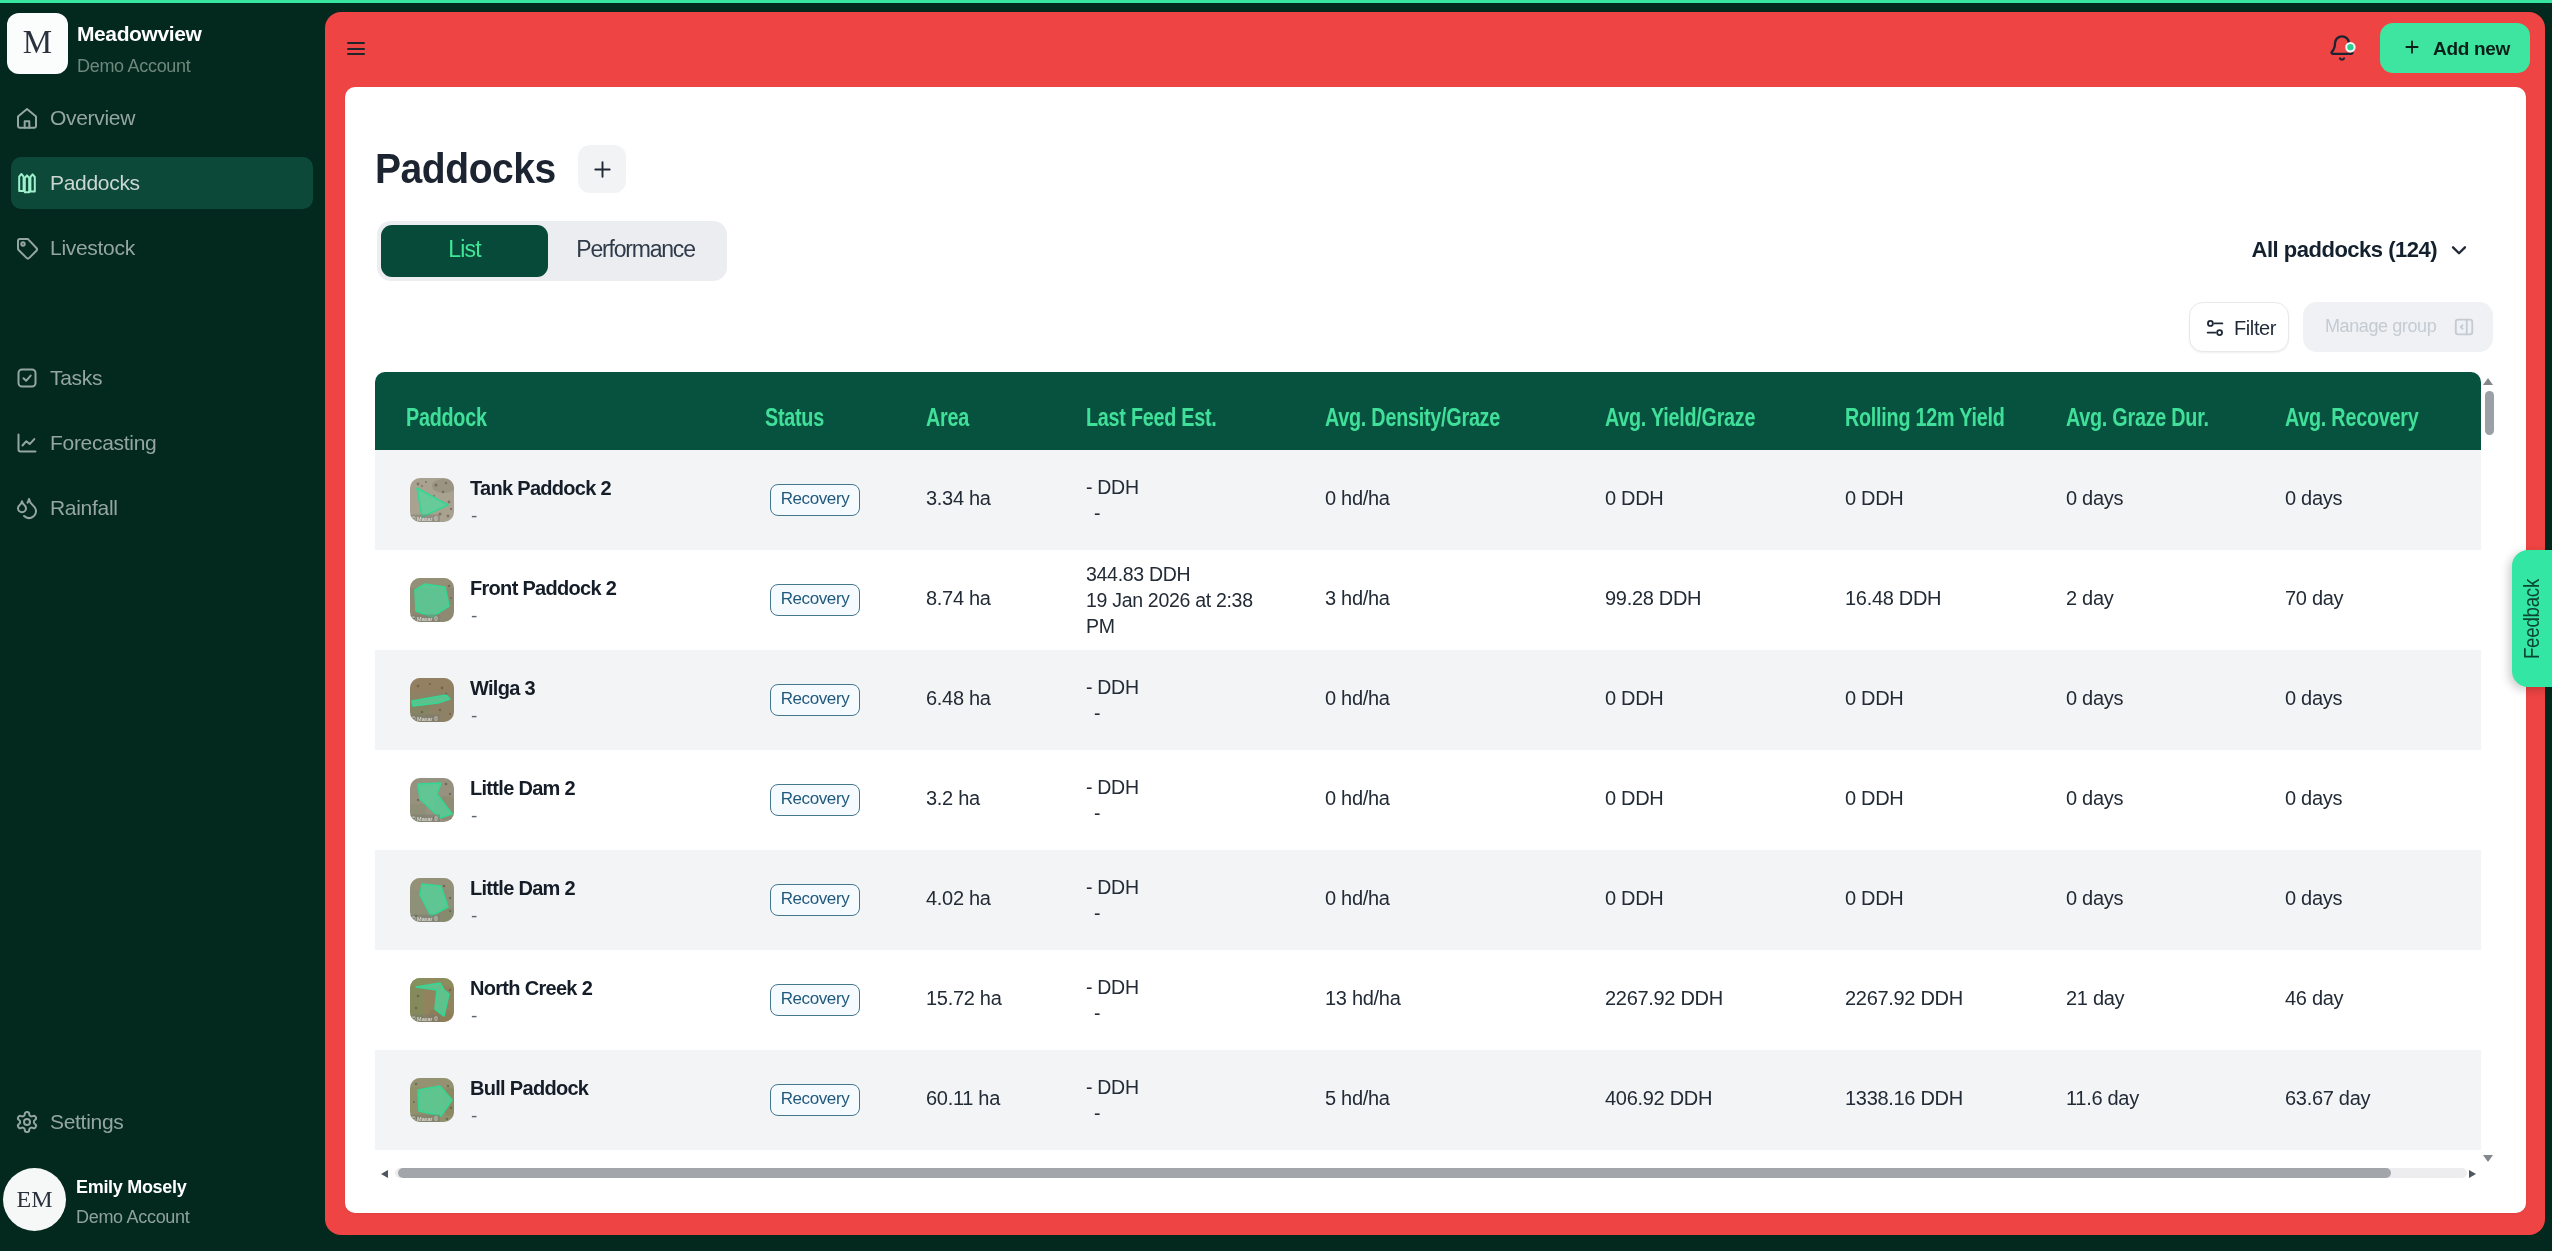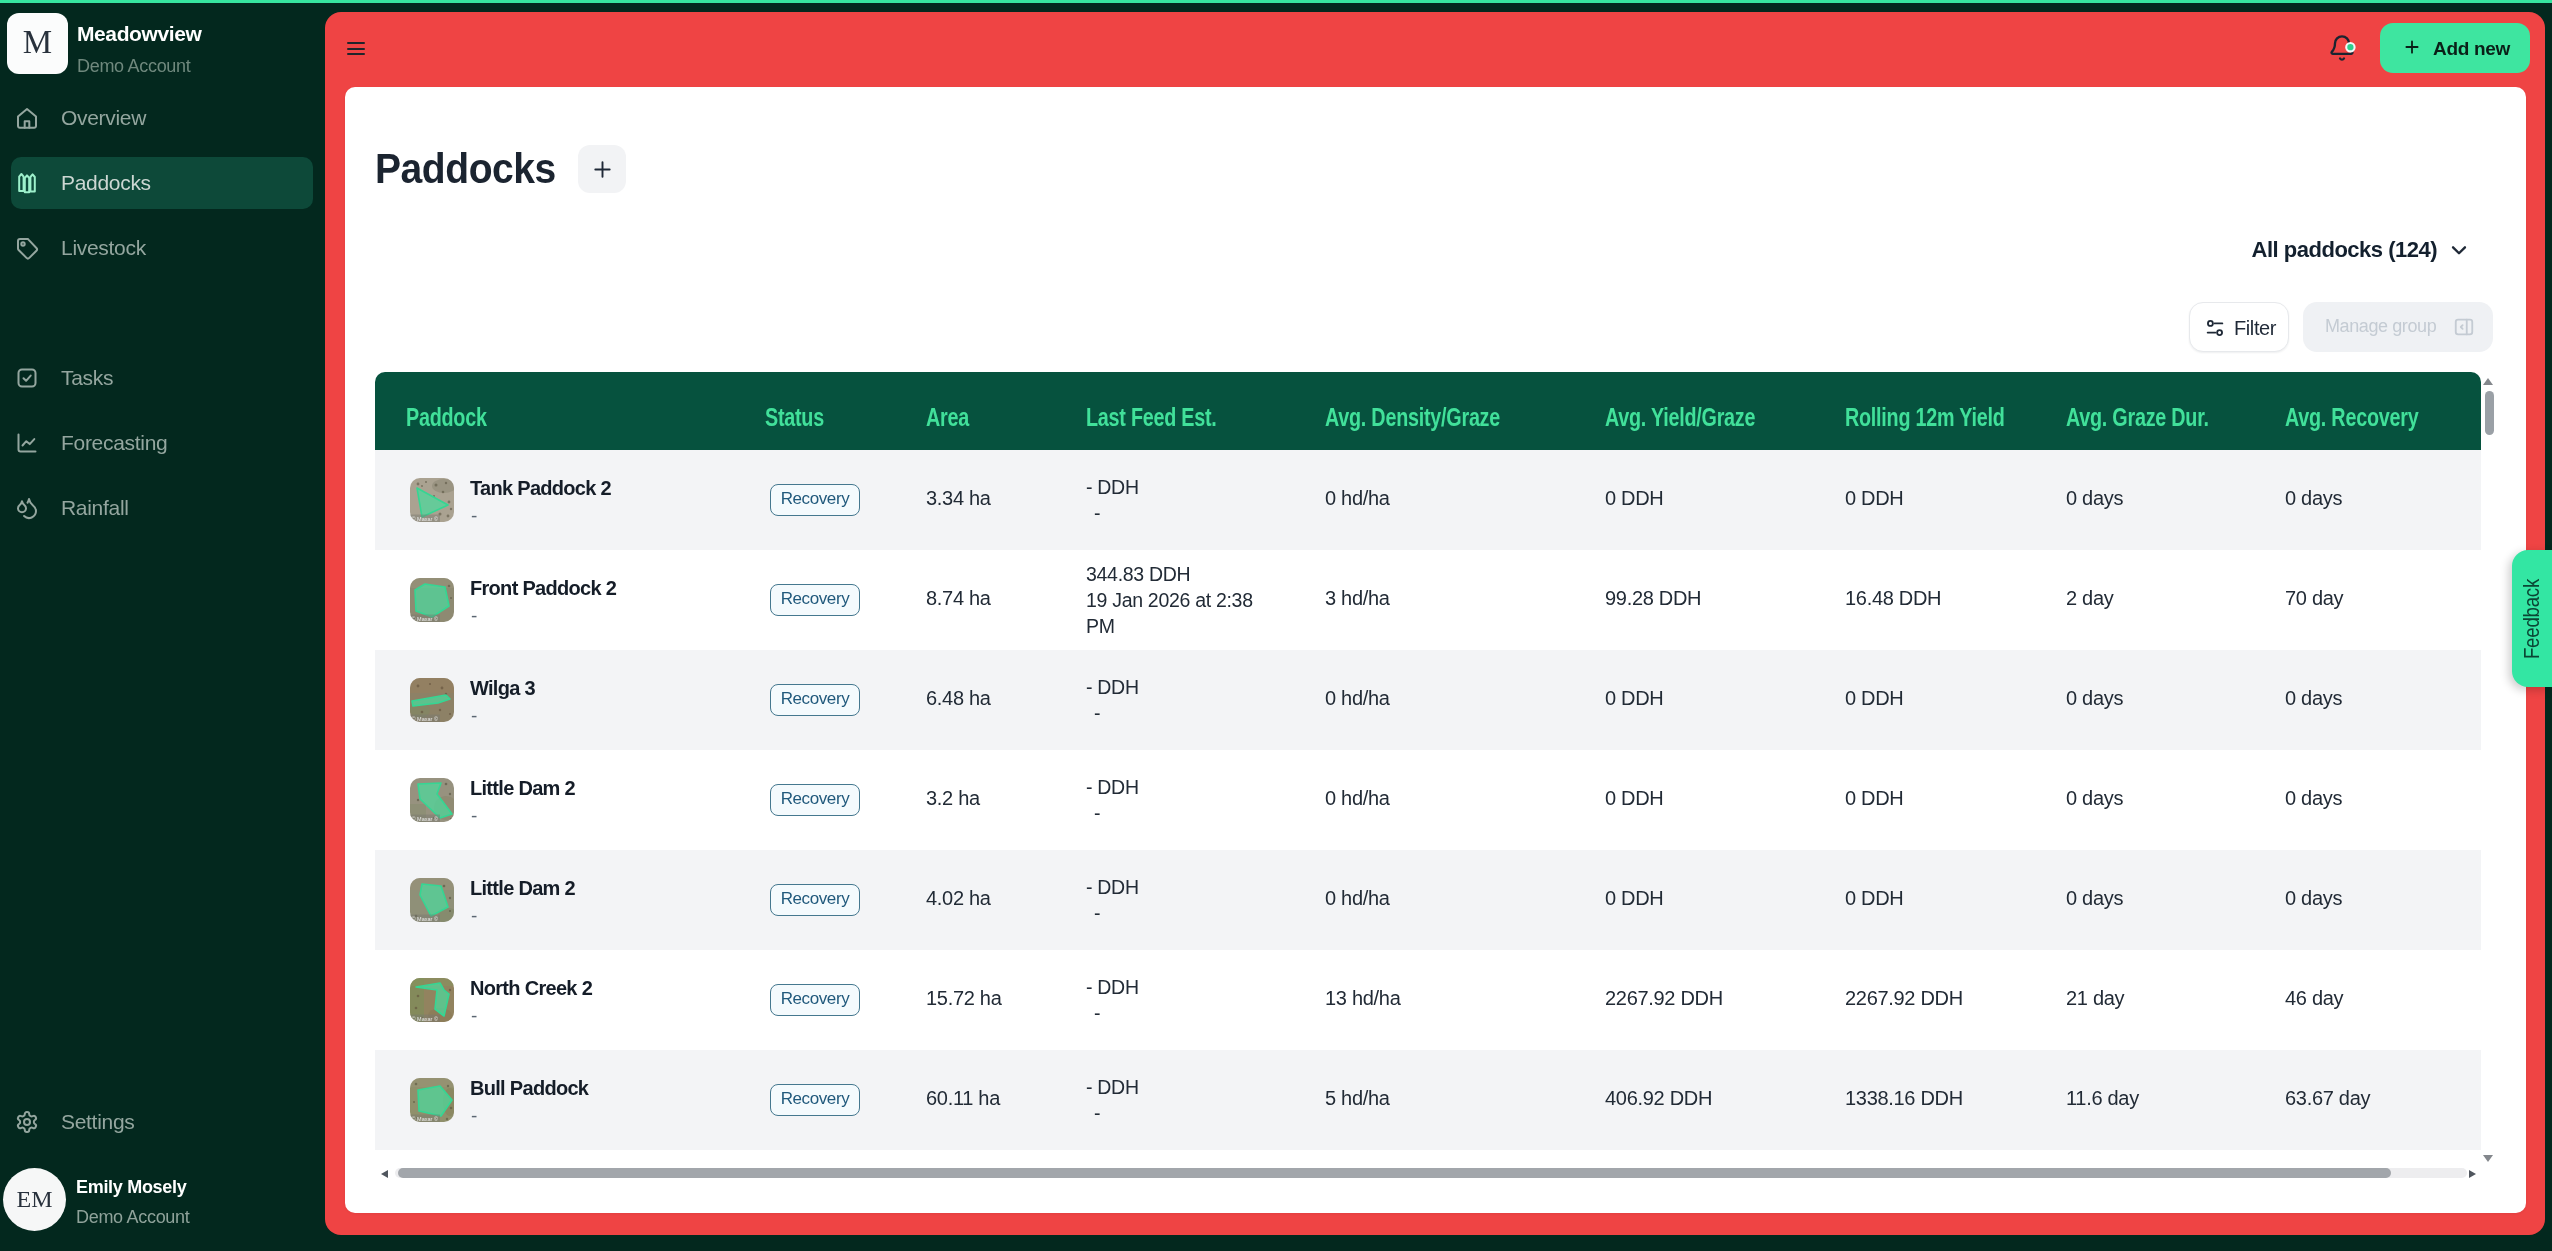--- a/index.html
+++ b/index.html
@@ -8,21 +8,21 @@
   .topstrip { position:absolute; left:0; top:0; width:2552px; height:3px; background:#37e5a0; z-index:50; }
 
   
   .sidebar { position:absolute; left:0; top:3px; width:325px; height:1248px; background:#03281e; }
   .logo { position:absolute; left:7px; top:10px; width:61px; height:61px; background:#fbfcfc; border-radius:12px; text-align:center; }
   .logo span { font-family:"Liberation Serif", serif; font-size:33px; color:#28313c; line-height:59px; }
   .brand { position:absolute; left:77px; top:19px; }
   .brand .t { font-size:21px; font-weight:bold; color:#ffffff; letter-spacing:-0.4px; }
   .brand .s { font-size:18px; color:#6f887d; margin-top:10px; letter-spacing:-0.3px; }
   .navitem { position:absolute; left:11px; width:302px; height:52px; border-radius:10px; color:#94a69f; font-size:21px; letter-spacing:-0.3px; }
-  .navitem .lbl { position:absolute; left:50px; top:50%; transform:translateY(-50%); }
+  .navitem .lbl { position:absolute; left:39px; top:50%; transform:translateY(-50%); }
   .navitem svg { position:absolute; left:4px; top:50%; transform:translateY(-50%); }
   .navitem.active { background:#0d4939; color:#ccd7d2; }
   .navitem.active svg { color:#9df0cb; }
   .avatar { position:absolute; left:3px; top:1165px; width:63px; height:63px; border-radius:50%; background:#f6f7f7; text-align:center; }
   .avatar span { font-family:"Liberation Serif", serif; font-size:24px; color:#28313c; line-height:63px; }
   .user { position:absolute; left:76px; top:1174px; }
   .user .t { font-size:18px; font-weight:bold; color:#ffffff; letter-spacing:-0.3px; }
   .user .s { font-size:18px; color:#8fa29a; margin-top:9px; letter-spacing:-0.3px; }
 
   
@@ -153,20 +153,24 @@
       </svg>
       <span>Add new</span>
     </div>
 
     <div class="card">
       <div class="h1">Paddocks</div>
       <div class="plusbtn">
         <svg width="23" height="23" viewBox="0 0 24 24" fill="none" stroke="#1f2937" stroke-width="2" stroke-linecap="round" style="position:absolute;left:12.5px;top:12.5px">
           <path d="M12 4.5v15M4.5 12h15"></path>
         </svg>
+      </div>
+      <div class="tabs">
+        <div class="tab-list"><span>List</span></div>
+        <div class="tab-perf"><span>Performance</span></div>
       </div>
       <div class="allpad">All paddocks (124)</div>
       <div class="chev"><svg width="26" height="26" viewBox="0 0 24 24" fill="none" stroke="#1f2937" stroke-width="2.2" stroke-linecap="round" stroke-linejoin="round">
           <path d="m6.5 9.5 5.5 5.5 5.5-5.5"></path>
         </svg></div>
       <div class="filter">
         <svg width="22" height="22" viewBox="0 0 24 24" fill="none" stroke="#1f2937" stroke-width="2" stroke-linecap="round">
           <path d="M20 7h-8.5"></path>
           <path d="M12.5 17H4"></path>
           <circle cx="7" cy="7" r="2.7"></circle>

